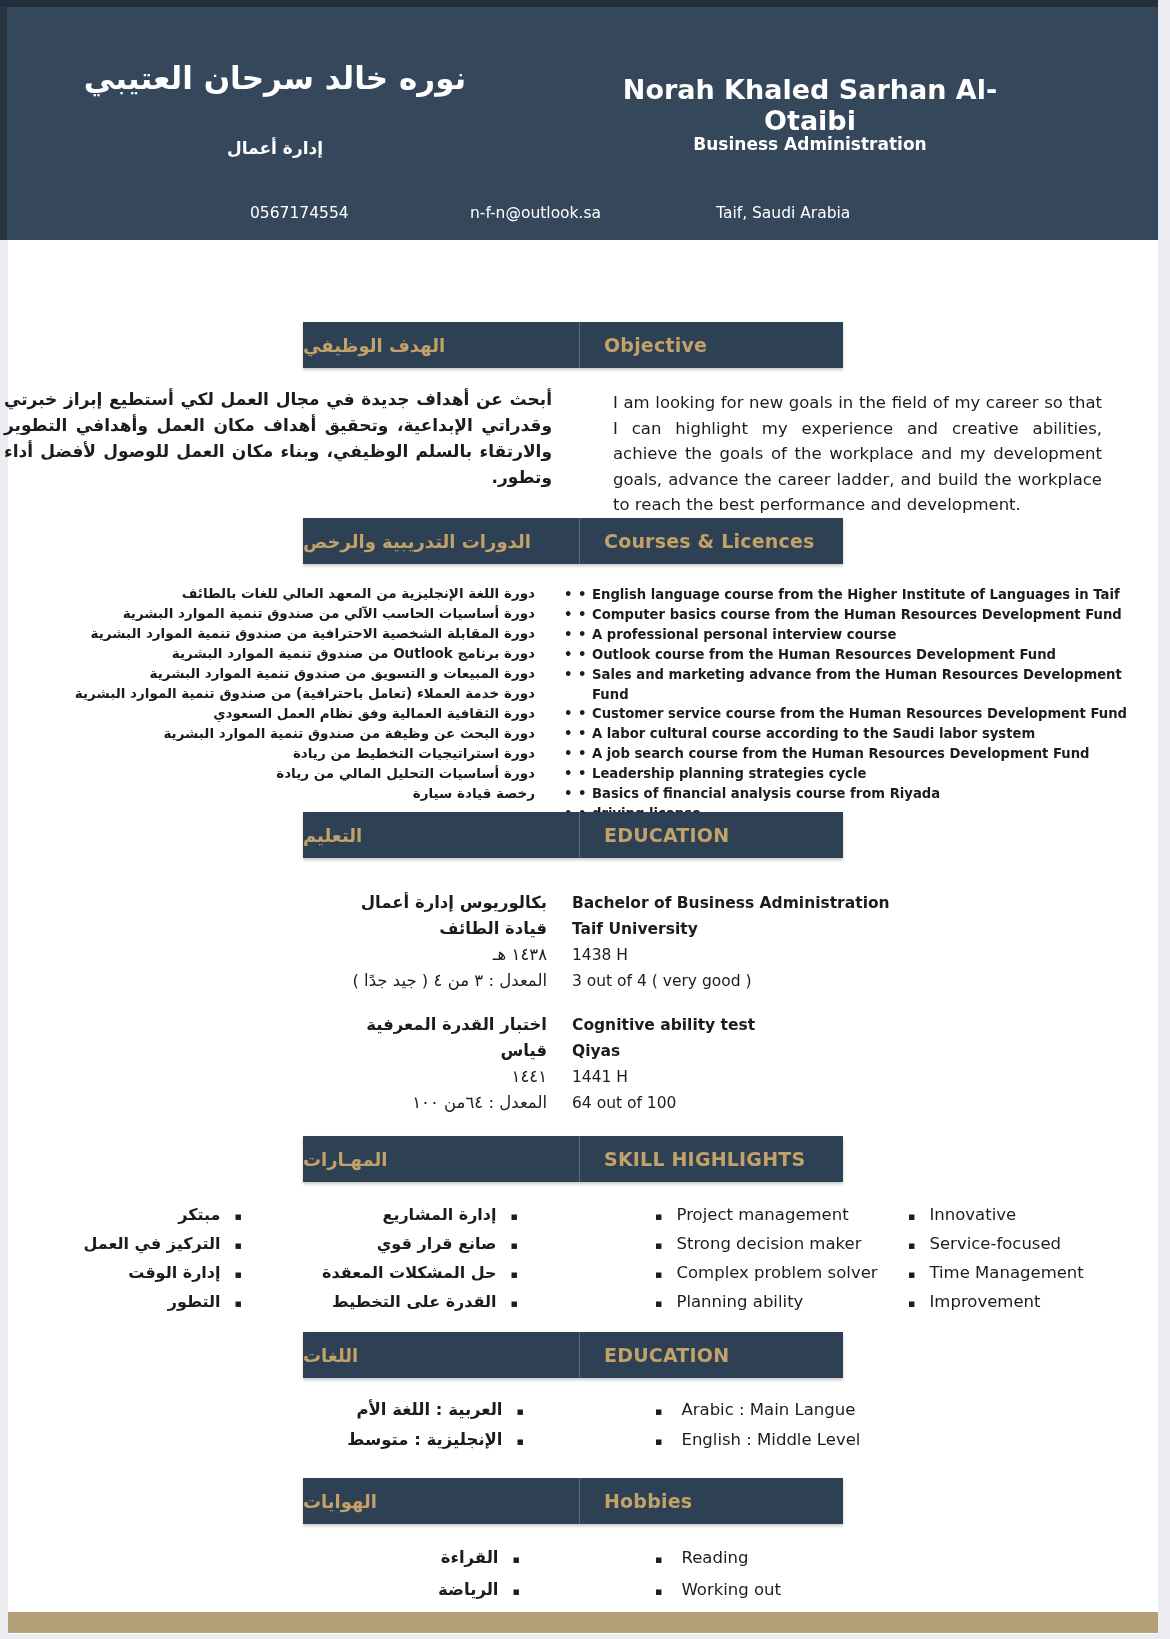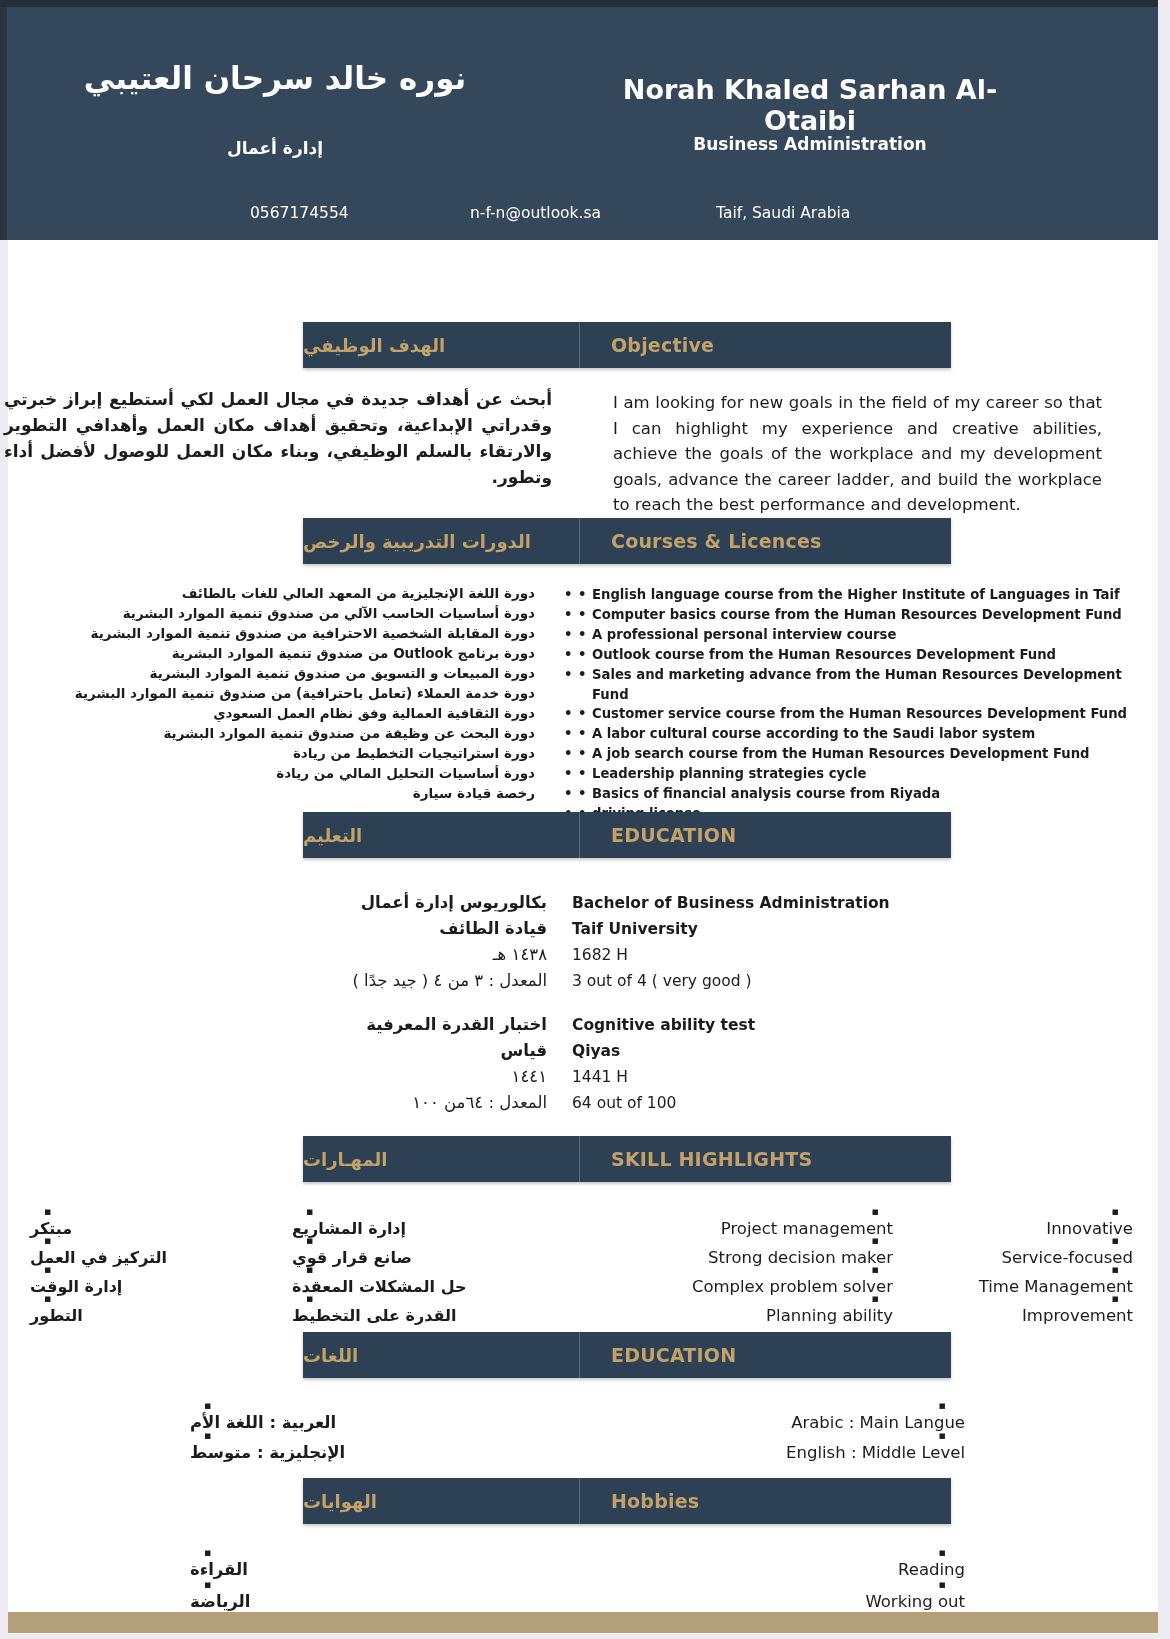--- a/index.html
+++ b/index.html
@@ -22,22 +22,22 @@
            font-size:27px;font-weight:bold;color:#fff;}
   .title-ar{position:absolute;top:138px;left:40px;width:470px;text-align:center;
             font-size:17px;font-weight:bold;color:#fff;direction:rtl;}
   .title-en{position:absolute;top:134px;left:590px;width:440px;text-align:center;
             font-size:17px;font-weight:bold;color:#fff;}
   .contact{position:absolute;top:204px;left:0;width:100%;color:#fff;font-size:15.5px;}
   .contact .phone{position:absolute;left:250px;}
   .contact .email{position:absolute;left:470px;}
   .contact .loc{position:absolute;left:716px;}
   
-  .bar{position:absolute;left:303px;width:648px;height:46px;background:var(--bar);
-       display:flex;box-shadow:0 2px 3px rgba(0,0,0,.22);gap:7px;}
+  .bar{position:absolute;left:303px;width:540px;height:46px;background:var(--bar);
+       display:flex;box-shadow:0 2px 3px rgba(0,0,0,.22);}
   .bar .ar{width:277px;border-right:1px solid rgba(255,255,255,.22);display:flex;
            align-items:center;justify-content:flex-end;padding-right:28px;direction:rtl;
            color:var(--gold);font-weight:bold;font-size:18px;}
   .bar .en{flex:1;display:flex;align-items:center;padding-left:24px;color:var(--gold);
            font-weight:bold;font-size:19px;letter-spacing:.2px;}
   
   .obj-ar{position:absolute;top:386px;left:4px;width:548px;direction:rtl;text-align:justify;
           font-weight:bold;font-size:17px;line-height:26px;}
   .obj-en{position:absolute;top:390px;left:613px;width:489px;text-align:justify;
           font-size:16.5px;line-height:25.6px;}
@@ -51,21 +51,21 @@
   .d1{width:20px;padding-left:6px;}
   .d2{width:14px;}
   .d1::before,.d2::before{content:"\2022";}
   
   .edu-ar{position:absolute;left:145px;width:402px;direction:rtl;text-align:right;
           font-size:16.5px;line-height:26px;}
   .edu-en{position:absolute;left:572px;width:440px;font-size:15.5px;line-height:26px;}
   .edu-ar .b,.edu-en .b{font-weight:bold;}
   .t890{top:890px;} .t1012{top:1012px;}
   
-  .sq-list .row{display:flex;align-items:flex-end;flex-direction:column;}
+  .sq-list .row{display:flex;align-items:center;}
   .sq::before{content:"\25AA";font-size:11px;line-height:1;}
   .row .sq{margin-right:14px;}
   .rtl{direction:rtl;}
   .rtl .sq{margin-right:0;margin-left:14px;}
   .sk{position:absolute;top:1200px;}
   .sk .row{height:29px;}
   .sk-ar2{left:30px;width:212px;font-weight:bold;font-size:16px;}
   .sk-ar1{left:292px;width:226px;font-weight:bold;font-size:16px;}
   .sk-en1{left:655px;width:238px;font-size:16.5px;}
   .sk-en2{left:908px;width:225px;font-size:16.5px;}
@@ -199,21 +199,21 @@
 </div>
 <div class="edu-ar t890">
   <div class="b">بكالوريوس إدارة أعمال</div>
   <div class="b">قيادة الطائف</div>
   <div>١٤٣٨ هـ</div>
   <div>المعدل : ٣ من ٤   ( جيد جدًا )</div>
 </div>
 <div class="edu-en t890">
   <div class="b">Bachelor of Business Administration</div>
   <div class="b">Taif University</div>
-  <div>1682 H</div>
+  <div>1438 H</div>
   <div>3 out of 4  ( very good )</div>
 </div>
 <div class="edu-ar t1012">
   <div class="b">اختبار القدرة المعرفية</div>
   <div class="b">قياس</div>
   <div>١٤٤١</div>
   <div>المعدل : ٦٤من ١٠٠</div>
 </div>
 <div class="edu-en t1012">
   <div class="b">Cognitive ability test</div>

